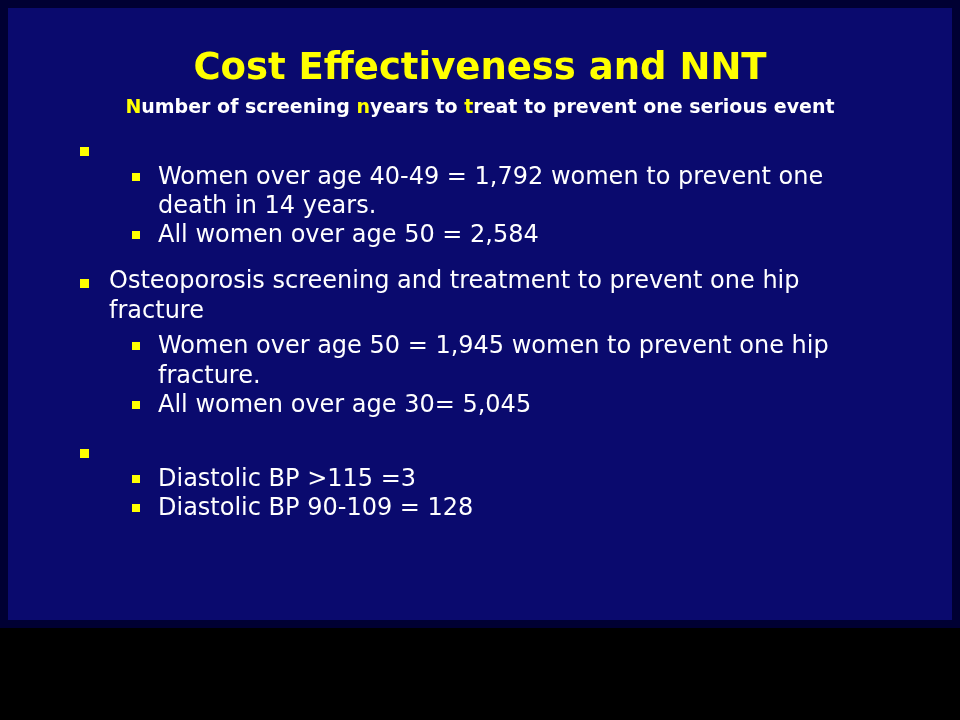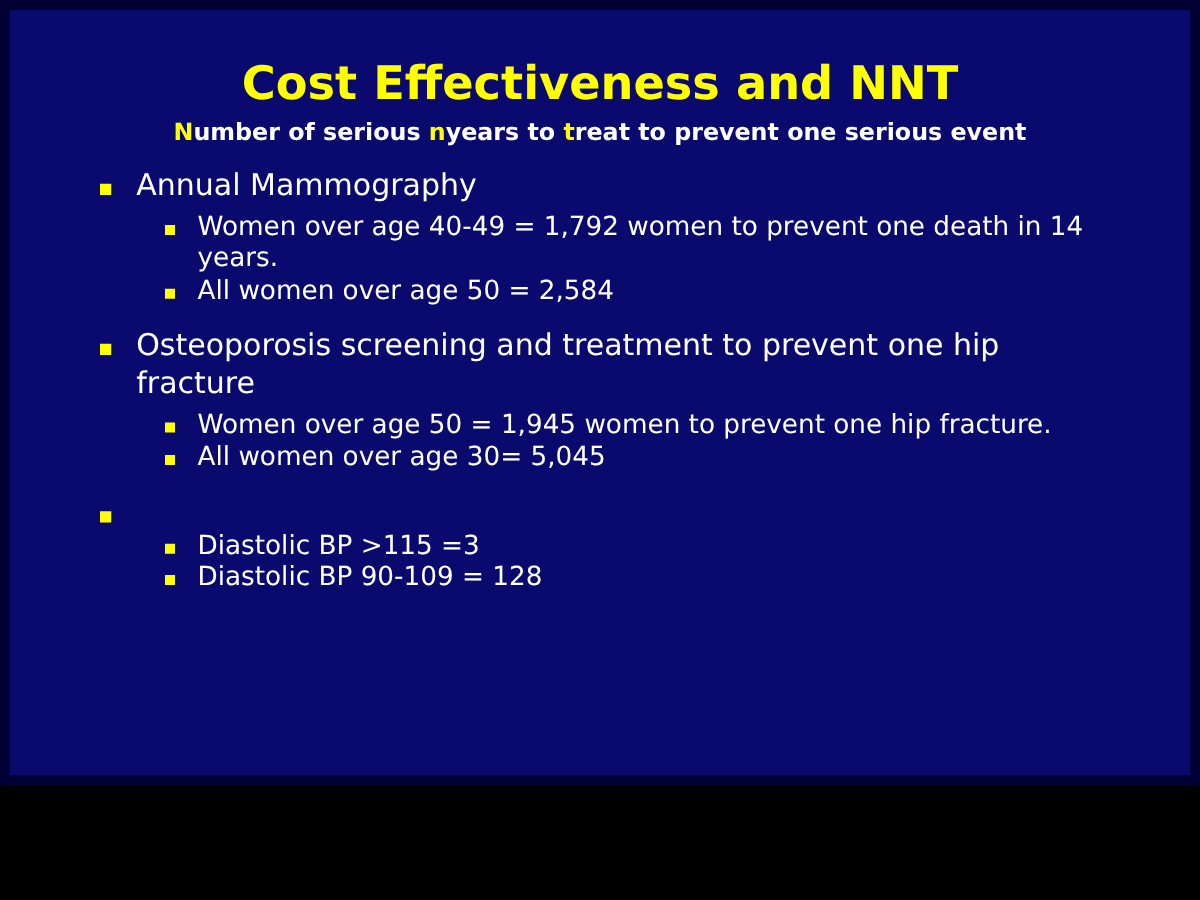--- a/index.html
+++ b/index.html
@@ -65,44 +65,43 @@
   }
   .lvl2 .bullet {
     width: 8px;
     height: 8px;
     background: #ffff00;
     margin: 11px 18px 0 0;
     flex: 0 0 auto;
   }
   .lvl2 .text {
     color: #ffffff;
-    font-size: 21px;
+    font-size: 24px;
     line-height: 1.22;
   }
   .group { margin-bottom: 4px; }
   .gap-sm { height: 6px; }
   .gap-md { height: 12px; }
 </style>
 </head>
 <body>
 
 <div class="slide">
 
   <div class="title">Cost Effectiveness and NNT</div>
 
   <div class="subtitle">
-    <span class="hl">N</span><span>umber of serious </span><span class="hl">n</span><span>years to </span><span class="hl">t</span><span>reat to prevent one serious event</span>
+    <span class="hl">N</span><span>umber of screening </span><span class="hl">n</span><span>years to </span><span class="hl">t</span><span>reat to prevent one serious event</span>
   </div>
 
   <div class="body">
 
     <div class="group">
       <div class="lvl1">
         <span class="bullet"></span>
-        <span class="text">Annual Mammography</span>
       </div>
       <div class="gap-sm"></div>
       <div class="lvl2">
         <span class="bullet"></span>
         <span class="text">Women over age 40-49 = 1,792 women to prevent one death in 14 years.</span>
       </div>
       <div class="lvl2">
         <span class="bullet"></span>
         <span class="text">All women over age 50 = 2,584</span>
       </div>

